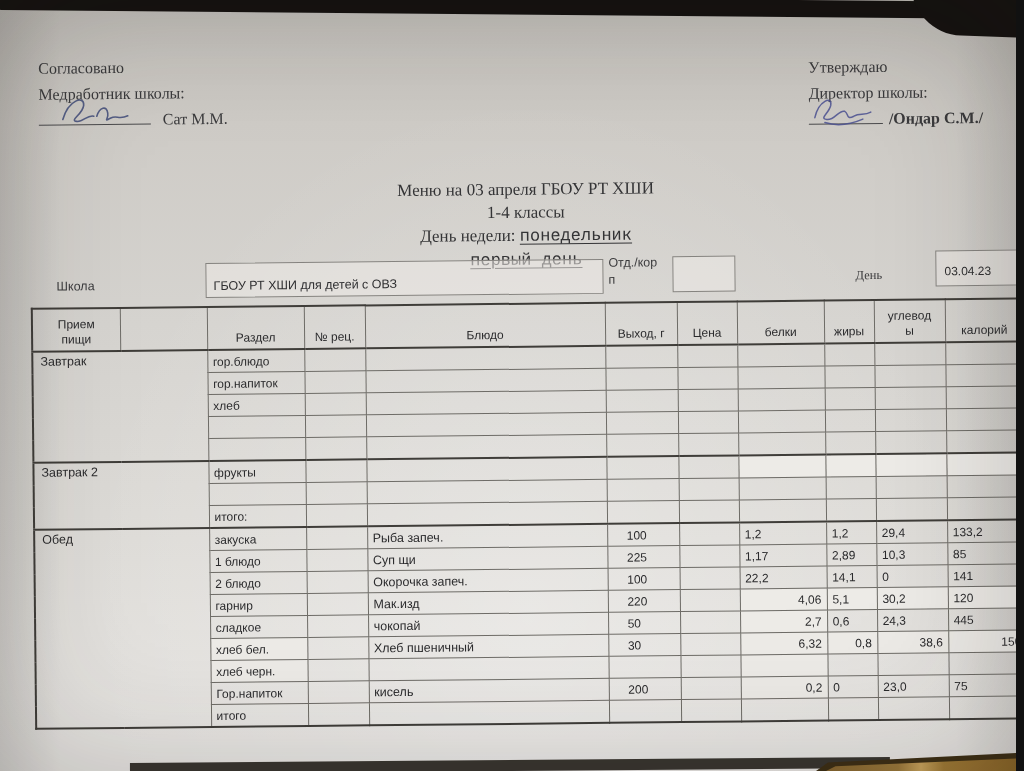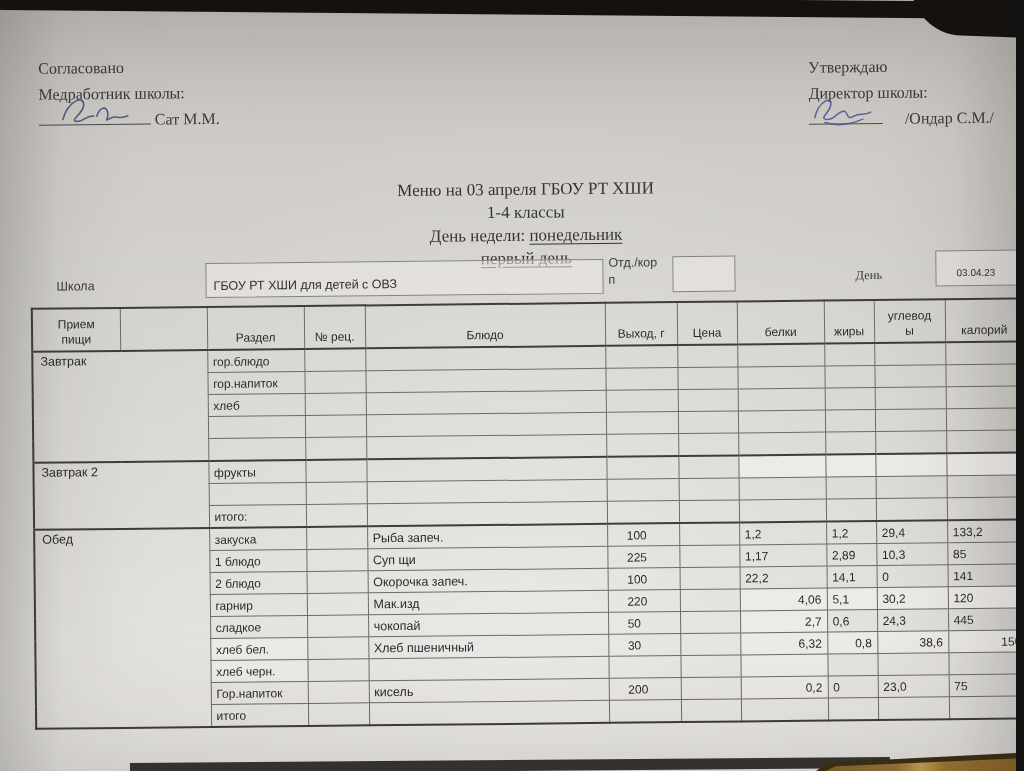--- a/index.html
+++ b/index.html
@@ -27,31 +27,31 @@
   .approve.left{left:40px;top:53px;width:330px;}
   .approve.right{left:810px;top:60px;width:214px;}
   .sig-line{display:inline-block;border-bottom:1.2px solid #4a4a4c;height:15px;vertical-align:baseline;}
   .sig-line.w110{width:112px;}
   .sig-line.w72{width:74px;}
   .sig-svg{position:absolute;pointer-events:none;}
   .sig-svg path{fill:none;stroke-linecap:round;}
   
   .title{position:absolute;left:0;top:180px;width:100%;text-align:center;transform:translateX(18px);
     font-family:"Liberation Serif",serif;font-size:17px;line-height:23px;color:#343436;}
-  .title .u{text-decoration:underline;text-underline-offset:3px;}
+  .title .u{text-decoration:underline;text-underline-offset:3px;font-family:Liberation Mono, monospace;}
   
   .school-label{position:absolute;left:56px;top:277px;font-size:12.5px;color:#3b3b3d;}
   .box{position:absolute;border:1px solid #85837f;background:rgba(236,234,230,.55);}
   .box.school{left:205px;top:262px;width:396px;height:33px;}
   .box.dept{left:672px;top:260px;width:61px;height:34px;}
   .box.day{left:935px;top:257px;width:86px;height:34px;}
   .box .val{position:absolute;left:7px;bottom:4px;font-size:12.5px;color:#2f2f31;white-space:nowrap;}
   .dept-label{position:absolute;left:608px;top:258px;width:60px;font-size:12.5px;line-height:17px;color:#3b3b3d;white-space:pre-line;}
   .day-label{position:absolute;left:855px;top:274px;font-size:12.5px;color:#3b3b3d;font-family:Liberation Serif, serif;}
-  .box.day .val{left:20px;bottom:7px;font-size:10px;}
+  .box.day .val{left:8px;bottom:7px;font-size:12px;}
   
   table.menu{position:absolute;left:30px;top:305px;width:992px;border-collapse:collapse;table-layout:fixed;
     font-size:12px;color:#2b2b2d;border:2px solid #3f3d39;}
   table.menu th,table.menu td{border:1px solid #6e6c67;padding:0 5px;overflow:hidden;white-space:nowrap;height:21px;}
   table.menu thead th{height:38px;font-weight:normal;text-align:center;vertical-align:bottom;padding-bottom:3px;
     white-space:pre-line;line-height:15px;border-bottom:2px solid #3f3d39;}
   table.menu td.sec{vertical-align:top;text-align:left;padding:2px 7px;font-size:12.5px;}
   table.menu tr.sec-start td{border-top:2px solid #3f3d39;}
   table.menu td.right{text-align:right;}
   table.menu td.white{background:#edebe7;}
@@ -63,34 +63,34 @@
 
 <div class="photo">
 
   <div class="sheet">
 
     <div class="approve left">
       <div>Согласовано</div>
       <div>Медработник школы:</div>
       <div style="position:relative;">
         <span class="sig-line w110"></span>
-        <span style="margin-left:0;">Сат М.М.</span>
+        <span style="margin-left:8px;">Сат М.М.</span>
         <svg class="sig-svg" style="left:14px;top:-16px;" width="100" height="40" viewBox="0 0 100 40">
           <path d="M10 28 C16 8, 32 4, 31 14 C30 23, 16 29, 24 30 C30 31, 35 23, 41 25 M44 25 C47 16, 54 14, 55 22 C56 28, 50 31, 58 27 C64 24, 66 29, 75 25" stroke="#3e4a78" stroke-width="1.6" opacity=".85"></path>
         </svg>
       </div>
     </div>
 
     <div class="approve right">
 
       <div>Утверждаю</div>
       <div>Директор школы:</div>
       <div style="position:relative;">
         <span class="sig-line w72"></span>
-        <span style="margin-left:18px;">/Ондар С.М./</span>
+        <span style="margin-left:2px;font-weight:bold;">/Ондар С.М./</span>
         <svg class="sig-svg" style="left:0px;top:-15px;" width="80" height="40" viewBox="0 0 80 40">
           <path d="M6 26 C10 9, 24 4, 22 14 C20 22, 10 27, 18 28 C26 29, 30 18, 36 20 C40 22, 37 29, 45 25 C51 21, 55 25, 62 21 M16 31 C28 35, 42 33, 54 28" stroke="#4a5090" stroke-width="1.5" opacity=".85"></path>
         </svg>
       </div>
     </div>
 
     <div class="title">
       <div>Меню на 03 апреля  ГБОУ РТ ХШИ</div>
       <div>1-4 классы</div>
       <div><span>День недели: </span><span class="u">понедельник</span></div>

